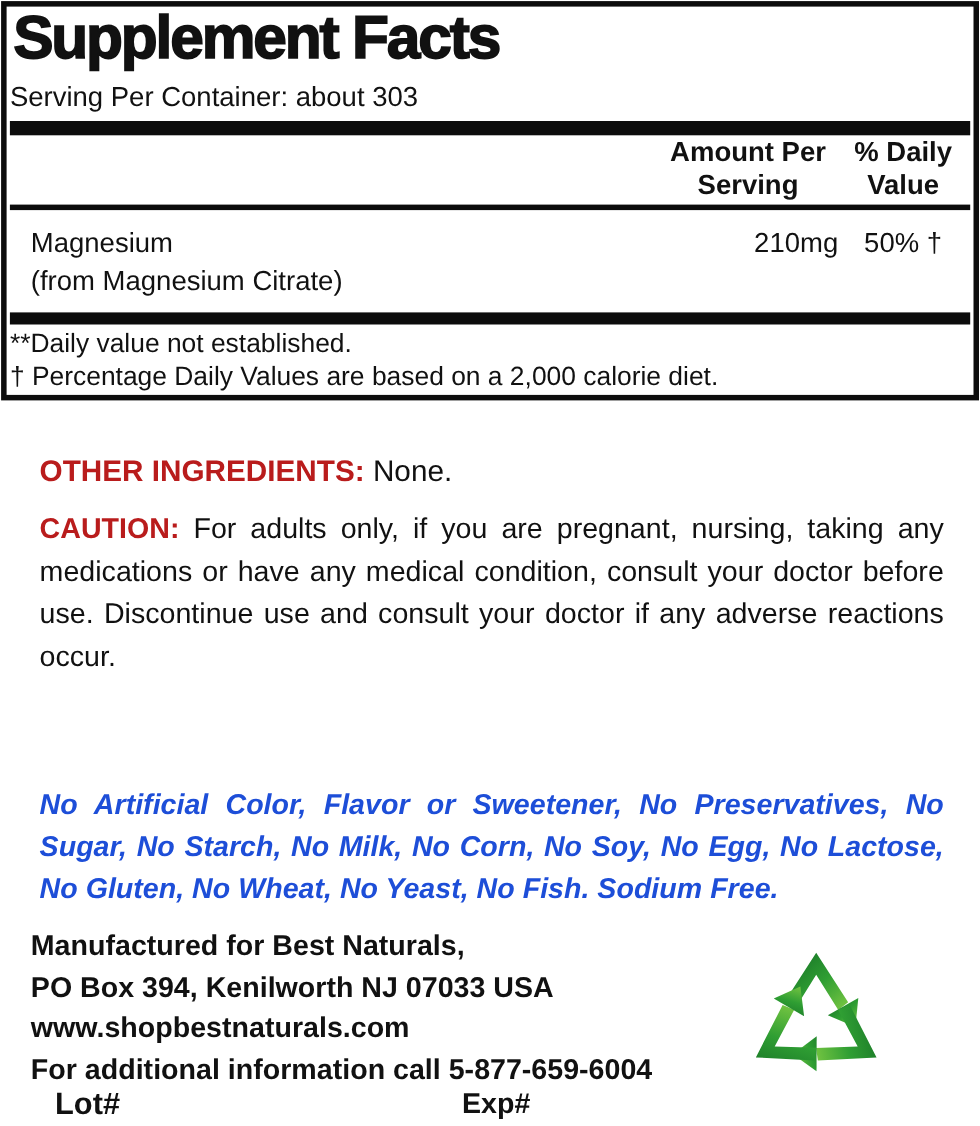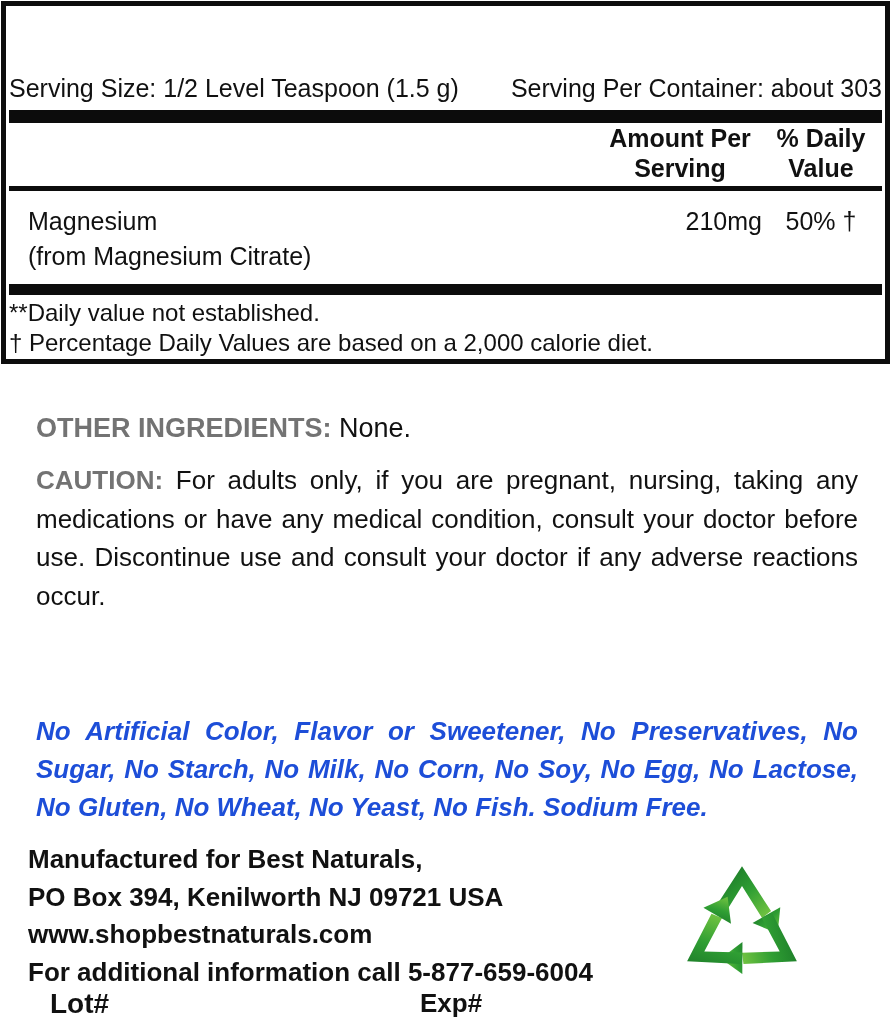--- a/index.html
+++ b/index.html
@@ -21,42 +21,42 @@
   .nutrient-name{position:absolute;left:22px;top:201px;font-size:25px;text-align:center;}
   .nutrient-detail{position:absolute;left:22px;top:236px;font-size:25px;}
   .nutrient-amount{position:absolute;top:201px;left:592px;width:164px;font-size:25px;text-align:right;}
   .nutrient-dv{position:absolute;top:201px;left:764px;width:102px;font-size:25px;text-align:center;}
   .bar-thick2{position:absolute;left:3px;right:3px;top:278px;height:11px;background:#0c0c0c;}
   .footnote1{position:absolute;left:3px;top:293px;font-size:24px;white-space:nowrap;}
   .footnote2{position:absolute;left:3px;top:323px;font-size:24px;white-space:nowrap;}
 
   
   .other-ing{position:absolute;left:36px;top:413px;font-size:27px;}
-  .red{color:#737373;font-weight:bold;}
+  .red{color:#b91c1c;font-weight:bold;}
   .caution-par{position:absolute;left:36px;top:461px;width:822px;font-size:26px;
     line-height:38.5px;text-align:justify;}
   .note-par{position:absolute;left:36px;top:624px;width:826px;font-size:26px;
     font-style:italic;font-weight:bold;line-height:41px;}
   .freeof-par{position:absolute;left:36px;top:712px;width:822px;font-size:26px;
     font-style:italic;font-weight:bold;color:#1d4ed8;line-height:38px;text-align:justify;}
   .mfg-block{position:absolute;left:0;top:841px;width:694px;text-align:left;
     font-size:26px;font-weight:bold;line-height:37.5px;margin-left:28px;}
   .lot-label{position:absolute;left:50px;top:988px;font-size:28px;font-weight:bold;}
   .exp-label{position:absolute;left:420px;top:988px;font-size:26px;font-weight:bold;}
   .recycle-wrap{position:absolute;left:676px;top:850px;width:132px;height:146px;}
 </style>
 </head>
 <body>
 
 <div id="page">
 
   <div class="facts-panel">
+    <div class="facts-title">Supplement Facts</div>
 
     <div class="serving-row">
-      <span>Serving Size: 1/2 Level Teaspoon (1.5 g)</span>
       <span>Serving Per Container: about 303</span>
     </div>
 
     <div class="bar-thick1"></div>
 
     <div class="col-head col-amount">
       <div>Amount Per</div>
       <div>Serving</div>
     </div>
     <div class="col-head col-dv">
@@ -83,21 +83,21 @@
 
   <div class="caution-par">
     <span class="red">CAUTION:</span><span> For adults only, if you are pregnant, nursing, taking any medications or have any medical condition, consult your doctor before use. Discontinue use and consult your doctor if any adverse reactions occur.</span>
   </div>
 
 
   <div class="freeof-par">No Artificial Color, Flavor or Sweetener, No Preservatives, No Sugar, No Starch, No Milk, No Corn, No Soy, No Egg, No Lactose, No Gluten, No Wheat, No Yeast, No Fish. Sodium Free.</div>
 
   <div class="mfg-block">
     <div>Manufactured for Best Naturals,</div>
-    <div>PO Box 394, Kenilworth NJ 09721 USA</div>
+    <div>PO Box 394, Kenilworth NJ 07033 USA</div>
     <div>www.shopbestnaturals.com</div>
     <div>For additional information call 5-877-659-6004</div>
   </div>
 
   <div class="lot-label">Lot#</div>
   <div class="exp-label">Exp#</div>
 
   <div class="recycle-wrap">
     <svg width="132" height="146" viewBox="0 0 100 100" xmlns="http://www.w3.org/2000/svg">
       <defs>

